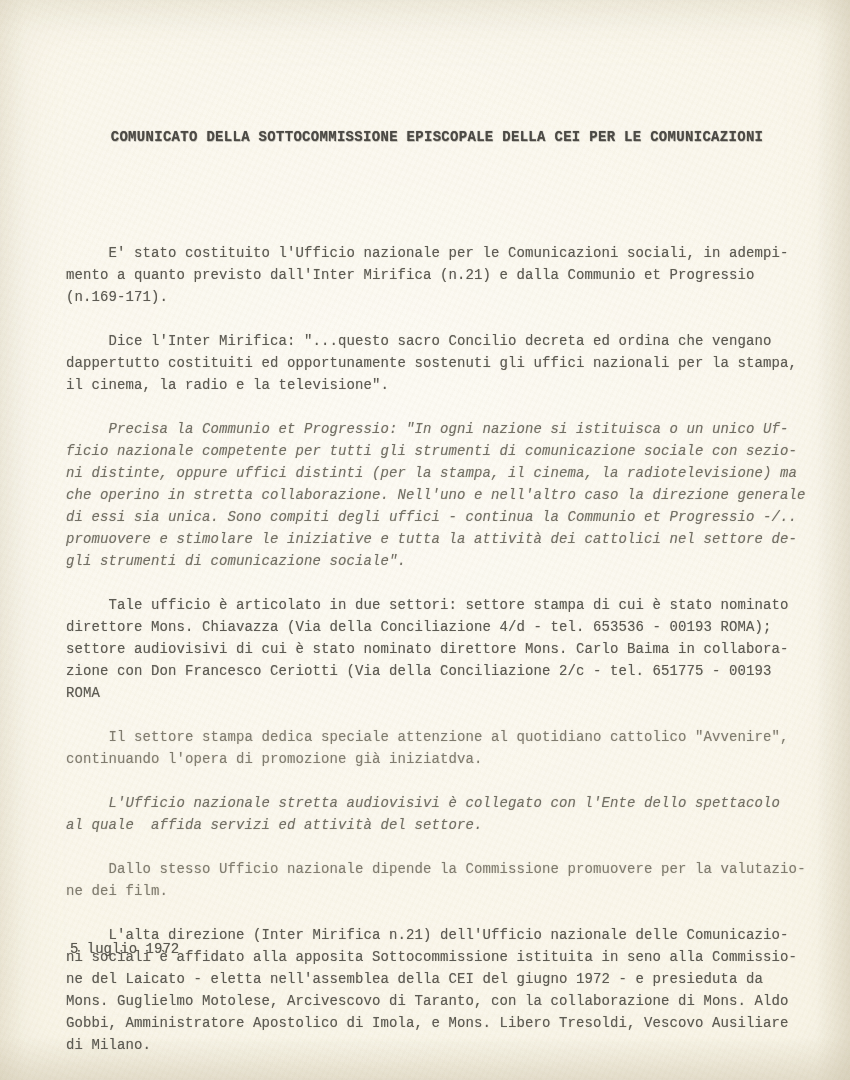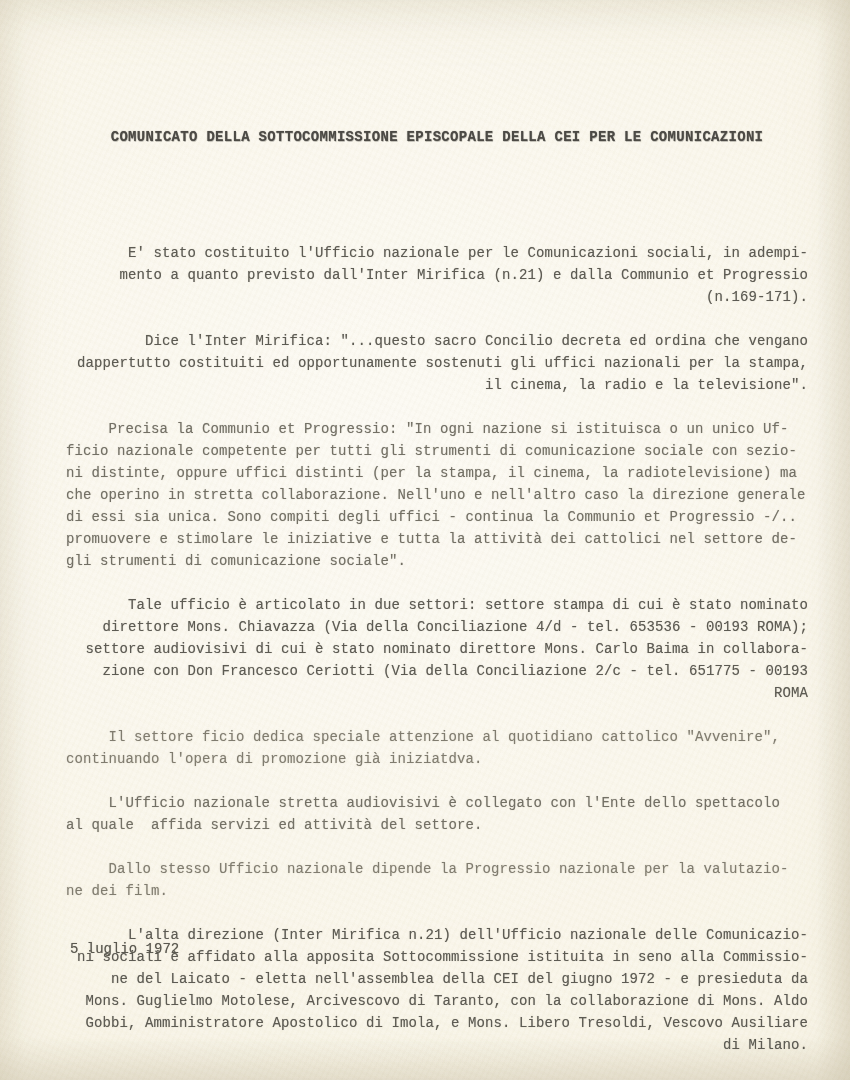--- a/index.html
+++ b/index.html
@@ -37,22 +37,22 @@
     white-space: pre-wrap;
   }
   .body-text { margin-top: 50px; }
   .para {
     font-size: 14px;
     line-height: 22px;
     white-space: pre-wrap;
     margin: 0 0 22px 0;
     letter-spacing: 0.1px;
   }
-  .ink-mid   { color: #5d5b53; text-shadow: 0 0 0.8px rgba(93,91,83,0.5); text-align: right; }
-  .ink-light { color: #737065; text-shadow: 0 0 1px rgba(115,112,101,0.45); }
+  .ink-mid   { color: #5d5b53; text-shadow: 0 0 0.8px rgba(93,91,83,0.5); }
+  .ink-light { color: #737065; text-shadow: 0 0 1px rgba(115,112,101,0.45); font-style: italic; }
   .ink-faded { color: #807c6f; text-shadow: 0 0 1.2px rgba(128,124,111,0.4); }
   .doc-date {
     position: absolute;
     left: 70px; top: 938px;
     font-size: 14px;
     line-height: 22px;
     color: #5a584f;
     text-shadow: 0 0 0.8px rgba(90,88,79,0.55);
   }
   
@@ -87,25 +87,25 @@
 ficio nazionale competente per tutti gli strumenti di comunicazione sociale con sezio-
 ni distinte, oppure uffici distinti (per la stampa, il cinema, la radiotelevisione) ma
 che operino in stretta collaborazione. Nell'uno e nell'altro caso la direzione generale
 di essi sia unica. Sono compiti degli uffici - continua la Communio et Progressio -/..
 promuovere e stimolare le iniziative e tutta la attività dei cattolici nel settore de-
 gli strumenti di comunicazione sociale".</p>
       <p class="para ink-mid">     Tale ufficio è articolato in due settori: settore stampa di cui è stato nominato
 direttore Mons. Chiavazza (Via della Conciliazione 4/d - tel. 653536 - 00193 ROMA);
 settore audiovisivi di cui è stato nominato direttore Mons. Carlo Baima in collabora-
 zione con Don Francesco Ceriotti (Via della Conciliazione 2/c - tel. 651775 - 00193 ROMA</p>
-      <p class="para ink-faded">     Il settore ficio dedica speciale attenzione al quotidiano cattolico "Avvenire",
+      <p class="para ink-faded">     Il settore stampa dedica speciale attenzione al quotidiano cattolico "Avvenire",
 continuando l'opera di promozione già iniziatdva.</p>
       <p class="para ink-light">     L'Ufficio nazionale stretta audiovisivi è collegato con l'Ente dello spettacolo
 al quale  affida servizi ed attività del settore.</p>
-      <p class="para ink-faded">     Dallo stesso Ufficio nazionale dipende la Progressio nazionale per la valutazio-
+      <p class="para ink-faded">     Dallo stesso Ufficio nazionale dipende la Commissione promuovere per la valutazio-
 ne dei film.</p>
       <p class="para ink-mid">     L'alta direzione (Inter Mirifica n.21) dell'Ufficio nazionale delle Comunicazio-
 ni sociali è affidato alla apposita Sottocommissione istituita in seno alla Commissio-
 ne del Laicato - eletta nell'assemblea della CEI del giugno 1972 - e presieduta da
 Mons. Guglielmo Motolese, Arcivescovo di Taranto, con la collaborazione di Mons. Aldo
 Gobbi, Amministratore Apostolico di Imola, e Mons. Libero Tresoldi, Vescovo Ausiliare
 di Milano.</p>
     </div>
   </div>
 

